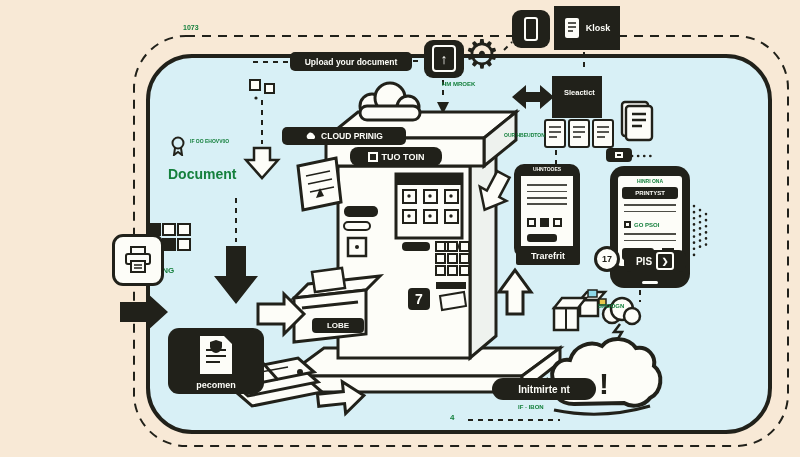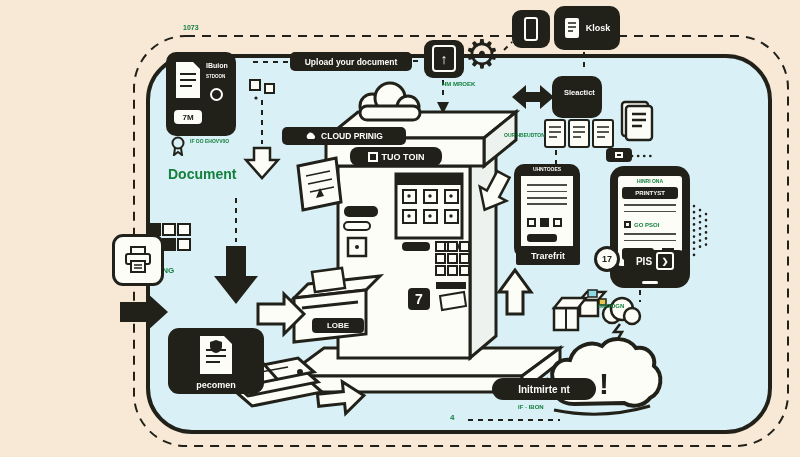--- a/index.html
+++ b/index.html
@@ -1,21 +1,21 @@
 <!DOCTYPE html>
 <html><head>
 <meta charset="utf-8">
 <style>
   html,body{margin:0;padding:0;background:#f8e9d6;}
   #stage{position:relative;width:800px;height:457px;background:#f8e9d6;overflow:hidden;
          font-family:"Liberation Sans",sans-serif;color:#21211a;}
   .abs{position:absolute;box-sizing:border-box;}
   .pill{background:#21211a;color:#fdfdf8;display:flex;align-items:center;justify-content:center;
         gap:4px;font-weight:700;border-radius:6px;box-sizing:border-box;}
-  .badge{background:#21211a;border-radius:10px;box-sizing:border-box;}
+  .badge{background:#21211a;border-radius:0;box-sizing:border-box;}
   .txt{font-weight:700;color:#15803d;}
   .wtxt{color:#fdfdf8;font-weight:700;}
   .lines{background:repeating-linear-gradient(to bottom,#21211a 0 1.5px,transparent 1.5px 6.5px);opacity:.8;}
   .sq{border:2px solid #21211a;background:#fdfdf8;box-sizing:border-box;display:inline-block;}
   svg{display:block;}
 </style>
 </head>
 <body>
 
 <div id="stage">
@@ -187,31 +187,20 @@
                C 644 406 632 408 624 403
                Z" fill="#fdfdf8" stroke="#21211a" stroke-width="4"></path>
       <text x="604" y="394" text-anchor="middle" font-size="30" font-weight="bold" fill="#21211a" font-family="Liberation Sans, sans-serif">!</text>
       <path d="M 554 410 Q 602 420 650 406" fill="none" stroke="#21211a" stroke-width="3"></path>
     </g>
   </svg>
 
   <div class="abs txt" style="left:183px;top:24px;font-size:7px">1073</div>
   <div class="abs txt" style="left:450px;top:413px;font-size:8px">4</div>
 
-  <div class="abs badge" style="left:166px;top:52px;width:70px;height:84px">
-    <svg class="abs" style="left:8px;top:8px" width="28" height="40" viewBox="0 0 28 40">
-      <path d="M2 2 H19 L26 9 V38 H2 Z" fill="#fdfdf8" stroke="none"></path>
-      <path d="M6 14 H22 M6 20 H22 M6 26 H18" stroke="#21211a" stroke-width="2"></path>
-    </svg>
-    <div class="abs wtxt" style="left:40px;top:10px;font-size:7px">IBuion</div>
-    <div class="abs wtxt" style="left:40px;top:22px;font-size:4.5px">STDOON</div>
-    <div class="abs" style="left:44px;top:36px;width:13px;height:13px;border:2px solid #fdfdf8;border-radius:50%"></div>
-    <div class="abs" style="left:8px;top:58px;width:28px;height:14px;background:#fdfdf8;border-radius:4px;
-         display:flex;align-items:center;justify-content:center;font-size:8px;font-weight:700">7M</div>
-  </div>
 
   <svg class="abs" style="left:170px;top:136px" width="16" height="20" viewBox="0 0 16 20">
     <circle cx="8" cy="7" r="5.5" fill="none" stroke="#21211a" stroke-width="2"></circle>
     <path d="M5 12 L4 19 L8 16 L12 19 L11 12" fill="none" stroke="#21211a" stroke-width="2"></path>
   </svg>
   <div class="abs txt" style="left:190px;top:138px;width:56px;font-size:5px;line-height:1.3">IF OO EHOVV0O</div>
   <div class="abs txt" style="left:168px;top:166px;font-size:14px">Document</div>
 
   <div class="abs pill" style="left:290px;top:52px;width:122px;height:19px;font-size:8.5px;border-radius:5px">
     <span>Upload your document</span>

